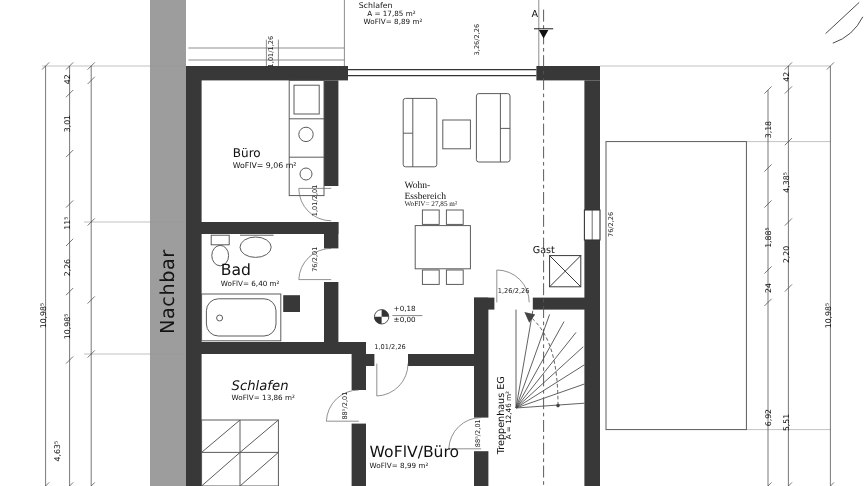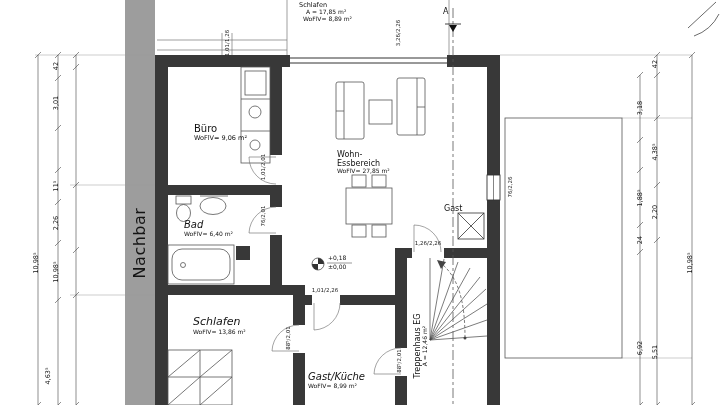--- a/index.html
+++ b/index.html
@@ -5,21 +5,21 @@
   html,body{margin:0;padding:0;background:#fff;}
   .canvas{position:relative;width:720px;height:405px;background:#fff;overflow:hidden;
           font-family:"DejaVu Sans", sans-serif;color:#111;}
   .plan-svg{position:absolute;left:0;top:0;}
   .strip{position:absolute;left:125px;top:0;width:30px;height:405px;background:#9d9d9d;}
   .lbl{position:absolute;white-space:nowrap;color:#111;line-height:1.15;}
   .cv{transform:translate(-50%,-50%) rotate(-90deg);}
   .cc{transform:translate(-50%,-50%);}
   .f6{font-size:6px;}
   .f65{font-size:6.5px;}
-  .f7{font-size:10px;font-style:italic;}
+  .f7{font-size:13px;}
   .f8{font-size:8px;}
   .f9{font-size:11px;font-style:italic;}
   .f10{font-size:10px;}
   .w5{font-weight:500;}
   .dim{font-size:6.5px;color:#111;}
   .ann{font-size:5.5px;color:#222;}
   .nachbar{font-size:16px;letter-spacing:0.5px;color:#141414;}
   .roomblock div{white-space:nowrap;}
 </style>
 </head>
@@ -230,40 +230,40 @@
     <div class="f65">Schlafen</div>
     <div class="f6" style="padding-left:7px;">A = 17,85 m²</div>
     <div class="f6" style="padding-left:4px;">WoFlV= 8,89 m²</div>
   </div>
 
   <div class="lbl roomblock" style="left:194px;top:123px;">
     <div class="f10 w5">Büro</div>
     <div class="f65">WoFlV= 9,06 m²</div>
   </div>
 
-  <div class="lbl roomblock" style="left:337px;top:150px;">
+  <div class="lbl roomblock" style="left:337px;top:150px;font-family:Liberation Serif, serif;">
     <div class="f8 w5">Wohn-</div>
     <div class="f8 w5">Essbereich</div>
     <div class="f6">WoFlV= 27,85 m²</div>
   </div>
 
   <div class="lbl f8" style="left:444px;top:204px;">Gast</div>
 
   <div class="lbl roomblock" style="left:184px;top:219px;">
     <div class="f7 w5">Bad</div>
     <div class="f6">WoFlV= 6,40 m²</div>
   </div>
 
   <div class="lbl roomblock" style="left:193px;top:316px;">
     <div class="f9 w5">Schlafen</div>
     <div class="f6">WoFlV= 13,86 m²</div>
   </div>
 
   <div class="lbl roomblock" style="left:308px;top:371px;">
-    <div class="f7 w5">Gast/Küche</div>
+    <div class="f7 w5">WoFlV/Büro</div>
     <div class="f6">WoFlV= 8,99 m²</div>
   </div>
 
   <div class="lbl cv roomblock" style="left:421px;top:346px;text-align:center;">
     <div class="f8 w5">Treppenhaus EG</div>
     <div class="f6">A = 12,46 m²</div>
   </div>
 
   <div class="lbl f6" style="left:328px;top:255px;">+0,18</div>
   <div class="lbl f6" style="left:328px;top:264px;">±0,00</div>

